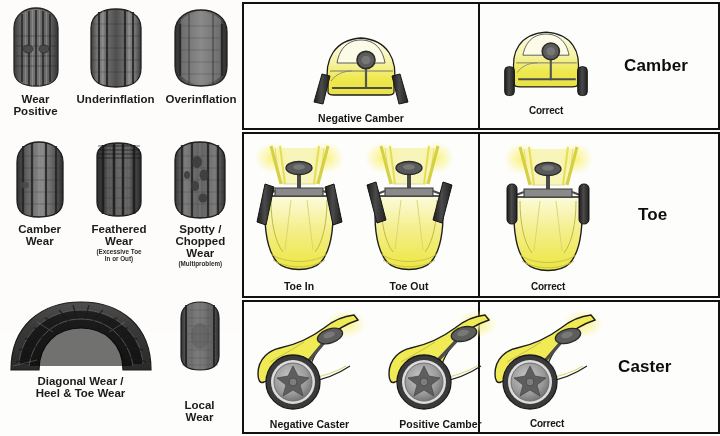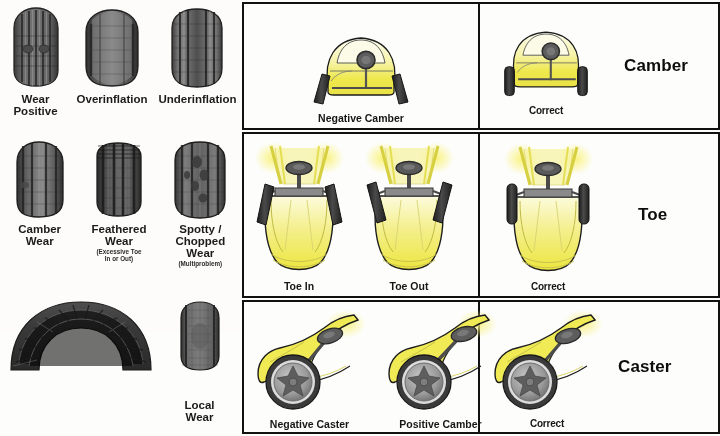--- a/index.html
+++ b/index.html
@@ -77,20 +77,57 @@
         <div class="tyre-caption cap-big">
           <div>Wear</div>
           <div>Positive</div>
         </div>
       </div>
 
       <div class="tyre-cell">
         <div class="tyre-art">
           <svg width="64" height="84" viewBox="0 0 64 84">
             <defs>
+              <linearGradient id="tg3" x1="0" y1="0" x2="1" y2="0">
+                <stop offset="0" stop-color="#3d3d3d"></stop>
+                  <stop offset=".16" stop-color="#8a8a8a"></stop>
+                <stop offset=".5" stop-color="#4f4f4f"></stop>
+                  <stop offset=".84" stop-color="#8a8a8a"></stop>
+                <stop offset="1" stop-color="#3a3a3a"></stop>
+              </linearGradient>
+            </defs>
+            <path d="M7 22 C7 8 20 3 32 3 C44 3 57 8 57 22 L57 62 C57 76 48 81 32 81 C16 81 7 76 7 62 Z" fill="url(#tg3)" stroke="#202020" stroke-width="1.3"></path>
+            <g stroke="#232323" stroke-width="2.2" opacity=".88">
+              <path d="M15 6 L15 78"></path>
+                <path d="M23 4 L23 80"></path>
+                <path d="M41 4 L41 80"></path>
+                <path d="M49 6 L49 78"></path>
+            </g>
+            <g stroke="#a0a0a0" stroke-width="1.4" opacity=".5">
+              <path d="M19 5 L19 79"></path>
+                <path d="M45 5 L45 79"></path>
+            </g>
+            <g stroke="#2a2a2a" stroke-width=".7" opacity=".45">
+              <path d="M8 18 h48"></path>
+                <path d="M8 30 h48"></path>
+                <path d="M8 42 h48"></path>
+                <path d="M8 54 h48"></path>
+                <path d="M8 66 h48"></path>
+            </g>
+          </svg>
+        </div>
+        <div class="tyre-caption cap-big">
+          <div>Underinflation</div>
+        </div>
+      </div>
+
+      <div class="tyre-cell">
+        <div class="tyre-art">
+          <svg width="64" height="84" viewBox="0 0 64 84">
+            <defs>
               <linearGradient id="tg2" x1="0" y1="0" x2="1" y2="0">
                 <stop offset="0" stop-color="#2e2e2e"></stop>
                   <stop offset=".14" stop-color="#4e4e4e"></stop>
                 <stop offset=".5" stop-color="#8a8a8a"></stop>
                   <stop offset=".86" stop-color="#4e4e4e"></stop>
                 <stop offset="1" stop-color="#2b2b2b"></stop>
               </linearGradient>
             </defs>
             <path d="M6 26 C6 10 20 4 32 4 C44 4 58 10 58 26 L58 60 C58 74 50 80 32 80 C14 80 6 74 6 60 Z" fill="url(#tg2)" stroke="#202020" stroke-width="1.3"></path>
             <path d="M12 14 C18 8 26 6 32 6 C38 6 46 8 52 14 L52 70 C46 76 38 78 32 78 C26 78 18 76 12 70 Z" fill="#8b8b8b" opacity=".55"></path>
@@ -106,57 +143,20 @@
               <path d="M7 20 h50"></path>
                 <path d="M7 32 h50"></path>
                 <path d="M7 44 h50"></path>
                 <path d="M7 56 h50"></path>
                 <path d="M7 68 h50"></path>
             </g>
           </svg>
         </div>
         <div class="tyre-caption cap-big">
           <div>Overinflation</div>
-        </div>
-      </div>
-
-      <div class="tyre-cell">
-        <div class="tyre-art">
-          <svg width="64" height="84" viewBox="0 0 64 84">
-            <defs>
-              <linearGradient id="tg3" x1="0" y1="0" x2="1" y2="0">
-                <stop offset="0" stop-color="#3d3d3d"></stop>
-                  <stop offset=".16" stop-color="#8a8a8a"></stop>
-                <stop offset=".5" stop-color="#4f4f4f"></stop>
-                  <stop offset=".84" stop-color="#8a8a8a"></stop>
-                <stop offset="1" stop-color="#3a3a3a"></stop>
-              </linearGradient>
-            </defs>
-            <path d="M7 22 C7 8 20 3 32 3 C44 3 57 8 57 22 L57 62 C57 76 48 81 32 81 C16 81 7 76 7 62 Z" fill="url(#tg3)" stroke="#202020" stroke-width="1.3"></path>
-            <g stroke="#232323" stroke-width="2.2" opacity=".88">
-              <path d="M15 6 L15 78"></path>
-                <path d="M23 4 L23 80"></path>
-                <path d="M41 4 L41 80"></path>
-                <path d="M49 6 L49 78"></path>
-            </g>
-            <g stroke="#a0a0a0" stroke-width="1.4" opacity=".5">
-              <path d="M19 5 L19 79"></path>
-                <path d="M45 5 L45 79"></path>
-            </g>
-            <g stroke="#2a2a2a" stroke-width=".7" opacity=".45">
-              <path d="M8 18 h48"></path>
-                <path d="M8 30 h48"></path>
-                <path d="M8 42 h48"></path>
-                <path d="M8 54 h48"></path>
-                <path d="M8 66 h48"></path>
-            </g>
-          </svg>
-        </div>
-        <div class="tyre-caption cap-big">
-          <div>Underinflation</div>
         </div>
       </div>
     </div>
 
     <div class="tyre-row" style="top:140px;left:0;">
 
       <div class="tyre-cell">
         <div class="tyre-art">
           <svg width="58" height="80" viewBox="0 0 58 80">
             <defs>
@@ -323,20 +323,24 @@
                 <path d="M130 39 L110 37"></path>
               <path d="M136 50 L115 46"></path>
                 <path d="M139 62 L117 56"></path>
             </g>
             <g stroke="#8d8d8d" stroke-width=".8" opacity=".5">
               <path d="M6 66 L30 60"></path>
                 <path d="M30 22 L46 32"></path>
                 <path d="M118 22 L102 32"></path>
             </g>
           </svg>
+        </div>
+        <div class="tyre-caption cap-big">
+          <div>Diagonal Wear /</div>
+          <div>Heel &amp; Toe Wear</div>
         </div>
       </div>
 
       <div class="tyre-cell" style="margin-right:8px;gap:24px;">
         <div class="tyre-art">
           <svg width="48" height="72" viewBox="0 0 48 72">
             <defs>
               <linearGradient id="tg8" x1="0" y1="0" x2="1" y2="0">
                 <stop offset="0" stop-color="#2f2f2f"></stop>
                   <stop offset=".18" stop-color="#6e6e6e"></stop>

